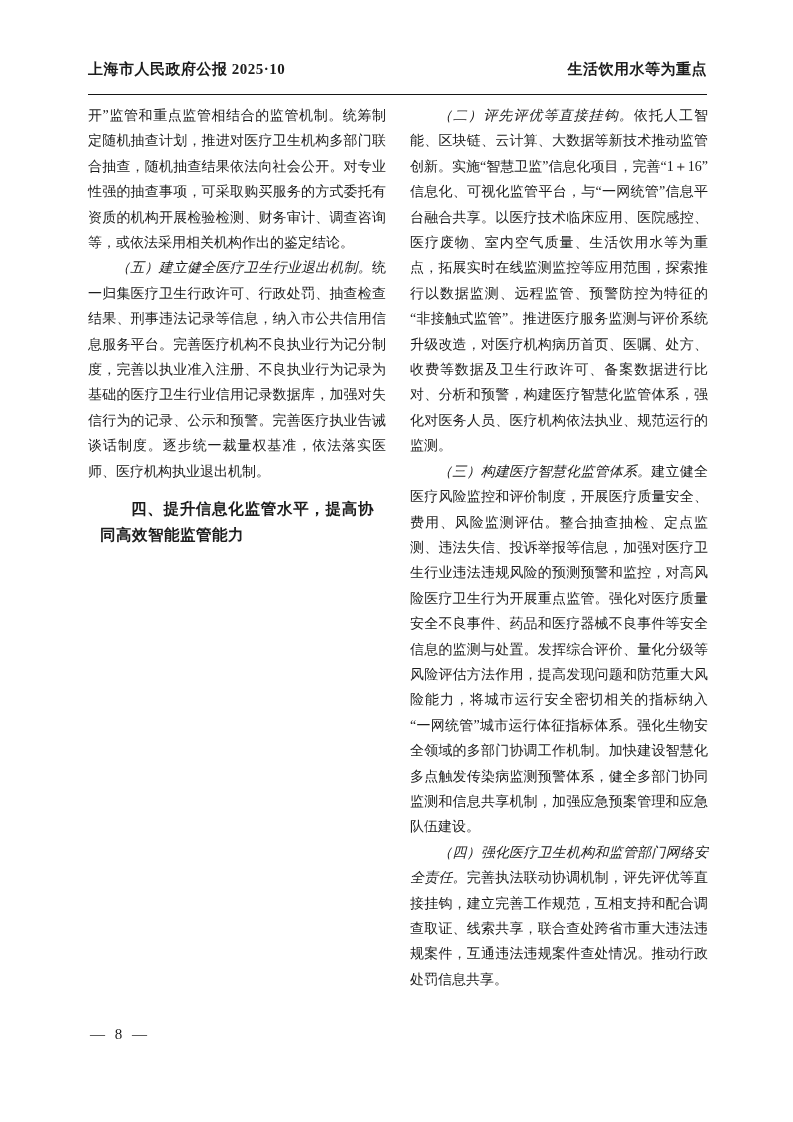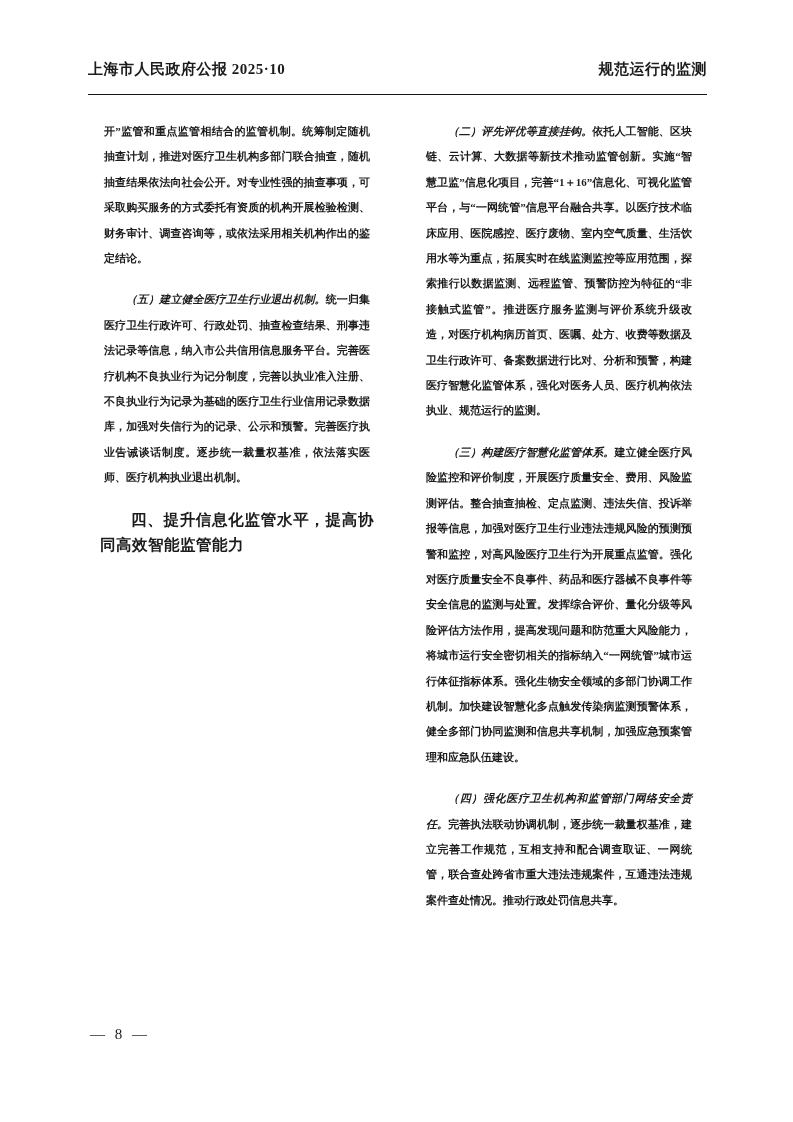--- a/index.html
+++ b/index.html
@@ -42,26 +42,26 @@
     top: 103px;
     left: 88px;
     width: 620px;
     display: flex;
     gap: 24px;
   }
   .column {
     width: 298px;
   }
   .body-para {
-    margin: 16px;
-    font-size: 11px;
+    margin: 0;
+    font-size: 14px;
     line-height: 25.4px;
     text-align: justify;
     text-indent: 2em;
-    font-weight: 700;
+    font-weight: 400;
   }
   .body-para.no-indent {
     text-indent: 0;
   }
   .para-lead {
     font-style: italic;
   }
   .section-heading {
     margin: 12px;
     font-size: 15.5px;
@@ -82,21 +82,21 @@
     white-space: pre;
   }
 </style>
 </head>
 <body>
 
 <div class="page">
 
   <header class="page-header">
     <span>上海市人民政府公报 2025·10</span>
-    <span>规范运行的监测</span>
+    <span>生活饮用水等为重点</span>
   </header>
 
   <div class="header-rule"></div>
 
   <main class="columns">
 
     <section class="column">
       <p class="body-para no-indent"><span>开”监管和重点监管相结合的监管机制。统筹制定随机抽查计划，推进对医疗卫生机构多部门联合抽查，随机抽查结果依法向社会公开。对专业性强的抽查事项，可采取购买服务的方式委托有资质的机构开展检验检测、财务审计、调查咨询等，或依法采用相关机构作出的鉴定结论。</span></p>
 
 
@@ -104,20 +104,20 @@
 
       <h2 class="section-heading">四、提升信息化监管水平，提高协同高效智能监管能力</h2>
 
     </section>
 
     <section class="column">
       <p class="body-para"><span class="para-lead">（二）评先评优等直接挂钩。</span><span>依托人工智能、区块链、云计算、大数据等新技术推动监管创新。实施“智慧卫监”信息化项目，完善“1＋16”信息化、可视化监管平台，与“一网统管”信息平台融合共享。以医疗技术临床应用、医院感控、医疗废物、室内空气质量、生活饮用水等为重点，拓展实时在线监测监控等应用范围，探索推行以数据监测、远程监管、预警防控为特征的“非接触式监管”。推进医疗服务监测与评价系统升级改造，对医疗机构病历首页、医嘱、处方、收费等数据及卫生行政许可、备案数据进行比对、分析和预警，构建医疗智慧化监管体系，强化对医务人员、医疗机构依法执业、规范运行的监测。</span></p>
 
       <p class="body-para"><span class="para-lead">（三）构建医疗智慧化监管体系。</span><span>建立健全医疗风险监控和评价制度，开展医疗质量安全、费用、风险监测评估。整合抽查抽检、定点监测、违法失信、投诉举报等信息，加强对医疗卫生行业违法违规风险的预测预警和监控，对高风险医疗卫生行为开展重点监管。强化对医疗质量安全不良事件、药品和医疗器械不良事件等安全信息的监测与处置。发挥综合评价、量化分级等风险评估方法作用，提高发现问题和防范重大风险能力，将城市运行安全密切相关的指标纳入“一网统管”城市运行体征指标体系。强化生物安全领域的多部门协调工作机制。加快建设智慧化多点触发传染病监测预警体系，健全多部门协同监测和信息共享机制，加强应急预案管理和应急队伍建设。</span></p>
 
-      <p class="body-para"><span class="para-lead">（四）强化医疗卫生机构和监管部门网络安全责任。</span><span>完善执法联动协调机制，逐步统一裁量权基准，建立完善工作规范，互相支持和配合调查取证、一网统管，联合查处跨省市重大违法违规案件，互通违法违规案件查处情况。推动行政处罚信息共享。</span></p>
+      <p class="body-para"><span class="para-lead">（四）强化医疗卫生机构和监管部门网络安全责任。</span><span>完善执法联动协调机制，评先评优等直接挂钩，建立完善工作规范，互相支持和配合调查取证、线索共享，联合查处跨省市重大违法违规案件，互通违法违规案件查处情况。推动行政处罚信息共享。</span></p>
     </section>
 
   </main>
 
   <span class="page-number">— 8 —</span>
 
 </div>
 
 </body></html>

